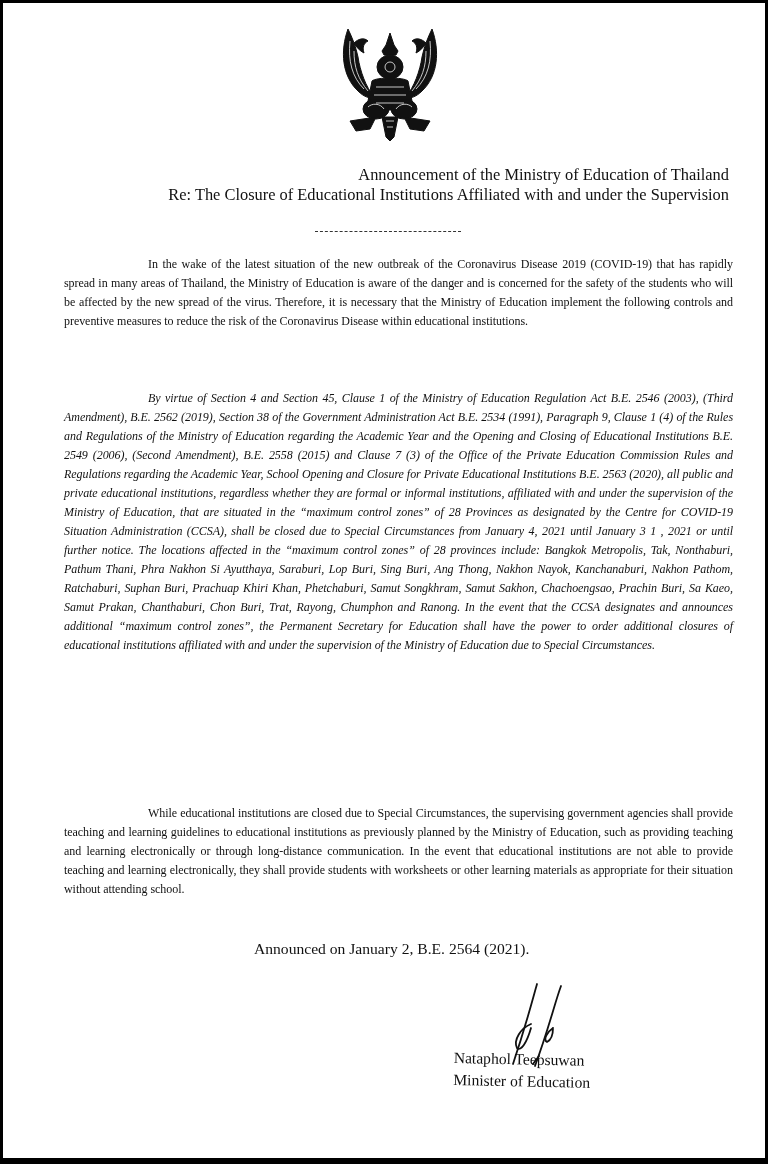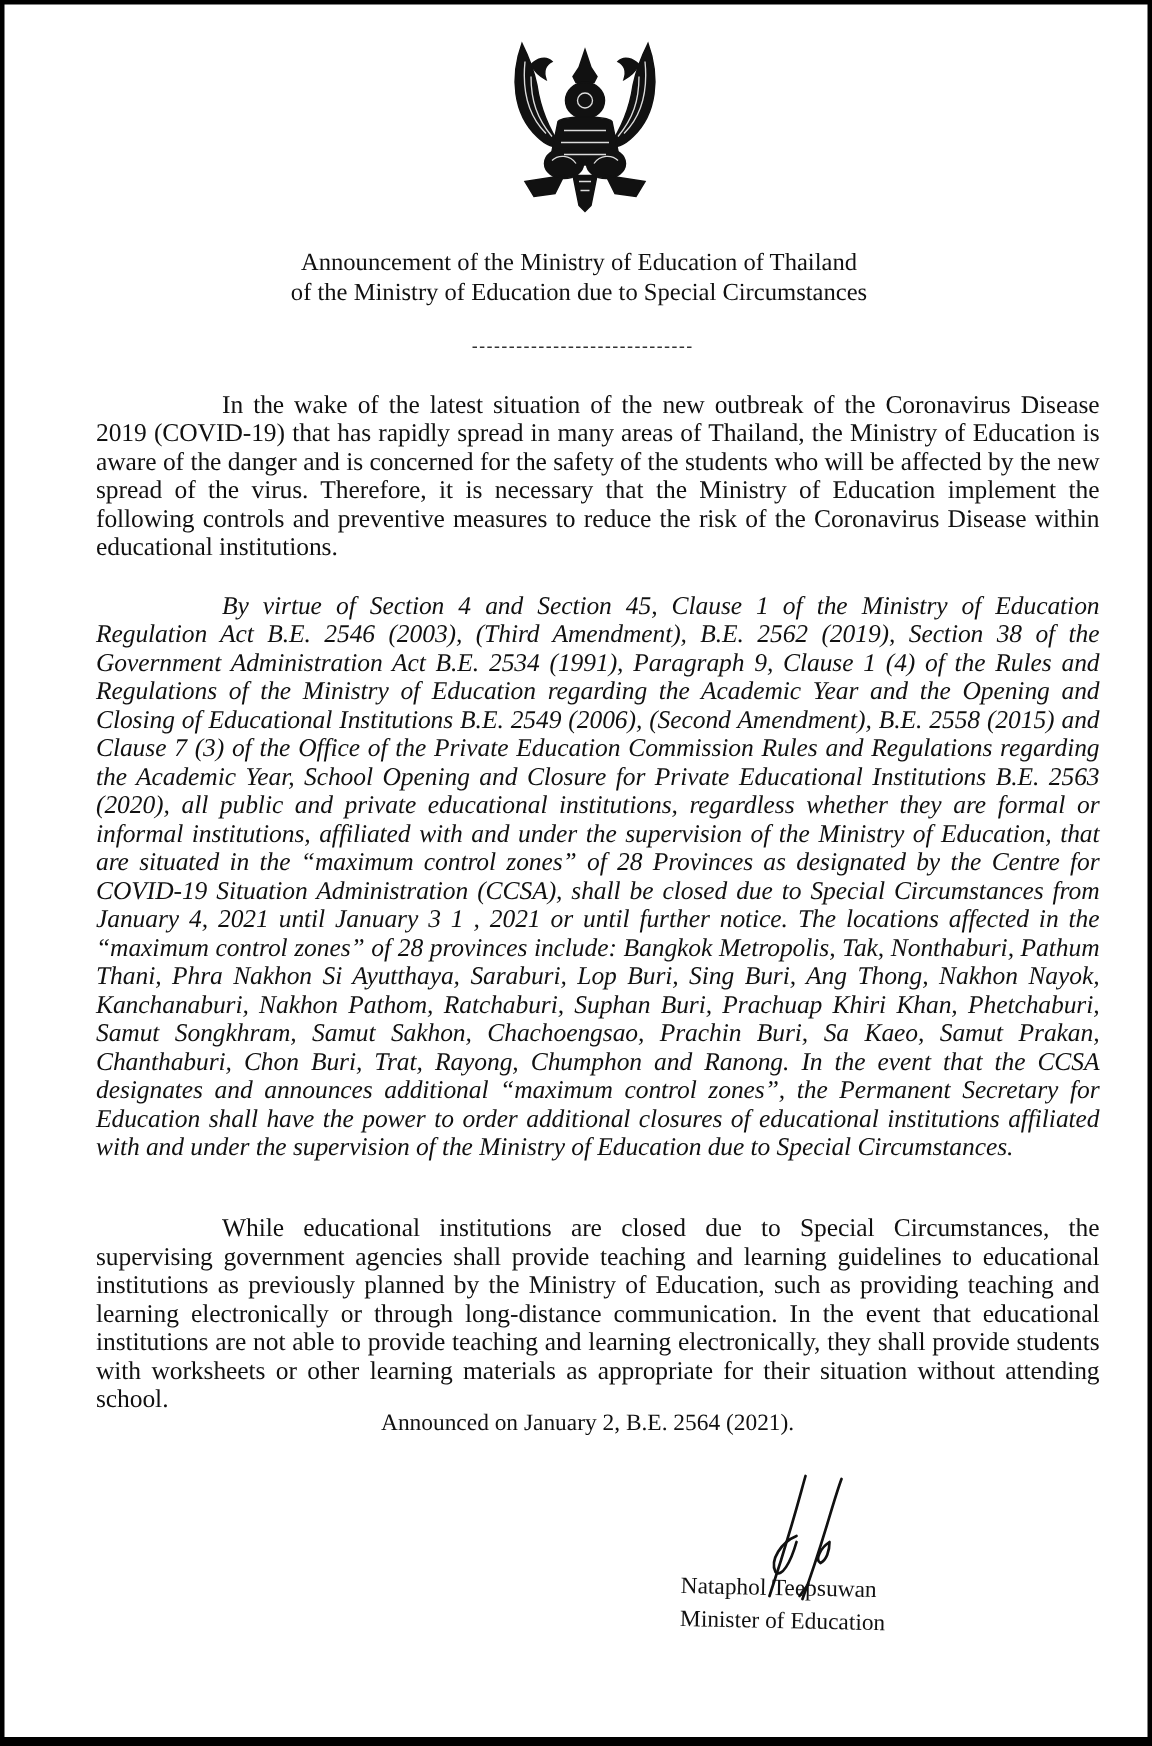--- a/index.html
+++ b/index.html
@@ -9,30 +9,30 @@
     width: 762px; height: 1155px;
     background: #fff;
     color: #111;
     font-family: "Liberation Serif", "DejaVu Serif", serif;
   }
   .emblem {
     position: absolute; left: 333px; top: 18px; width: 108px; height: 122px;
   }
   .title {
     position: absolute; left: 40px; width: 686px; top: 162px;
-    text-align: center; font-size: 16.4px; line-height: 19.5px;
+    text-align: right; font-size: 16.4px; line-height: 19.5px;
   }
   .title div { white-space: nowrap; }
   .rule {
     position: absolute; left: 312px; top: 228px; width: 146px;
     border-top: 1.5px dashed #333;
   }
   .para {
     position: absolute; left: 61px; width: 669px;
-    font-size: 17px; line-height: 19px;
+    font-size: 12px; line-height: 19px;
     text-align: justify; text-indent: 84px;
     letter-spacing: -0.05px;
   }
   #p1 { top: 240px; }
   #p2 { top: 374px; font-style: italic; }
   #p3 { top: 789px; }
   .announced {
     position: absolute; left: 251px; top: 937px;
     font-size: 15.6px; white-space: nowrap;
   }
@@ -80,21 +80,21 @@
       <path d="M90 30 C90 46, 86 58, 76 70"></path>
       <circle cx="54" cy="46" r="5"></circle>
       <path d="M40 66 L68 66 M38 74 L70 74 M40 82 L68 82"></path>
       <path d="M32 86 C36 82, 44 82, 48 88 M60 88 C64 82, 72 82, 76 86"></path>
       <path d="M50 100 L58 100 M51 106 L57 106"></path>
     </g>
   </svg>
 
   <div class="title">
     <div>Announcement of the Ministry of Education of Thailand</div>
-    <div>of the Ministry of Education due to Special Circumstances</div>
+    <div>Re: The Closure of Educational Institutions Affiliated with and under the Supervision</div>
   </div>
 
   <div class="rule"></div>
 
   <p class="para" id="p1">In the wake of the latest situation of the new outbreak of the Coronavirus Disease 2019 (COVID-19) that has rapidly spread in many areas of Thailand, the Ministry of Education is aware of the danger and is concerned for the safety of the students who will be affected by the new spread of the virus. Therefore, it is necessary that the Ministry of Education implement the following controls and preventive measures to reduce the risk of the Coronavirus Disease within educational institutions.</p>
   <p class="para" id="p2">By virtue of Section 4 and Section 45, Clause 1 of the Ministry of Education Regulation Act B.E. 2546 (2003), (Third Amendment), B.E. 2562 (2019), Section 38 of the Government Administration Act B.E. 2534 (1991), Paragraph 9, Clause 1 (4) of the Rules and Regulations of the Ministry of Education regarding the Academic Year and the Opening and Closing of Educational Institutions B.E. 2549 (2006), (Second Amendment), B.E. 2558 (2015) and Clause 7 (3) of the Office of the Private Education Commission Rules and Regulations regarding the Academic Year, School Opening and Closure for Private Educational Institutions B.E. 2563 (2020), all public and private educational institutions, regardless whether they are formal or informal institutions, affiliated with and under the supervision of the Ministry of Education, that are situated in the “maximum control zones” of 28 Provinces as designated by the Centre for COVID-19 Situation Administration (CCSA), shall be closed due to Special Circumstances from January 4, 2021 until January 3 1 , 2021 or until further notice. The locations affected in the “maximum control zones” of 28 provinces include: Bangkok Metropolis, Tak, Nonthaburi, Pathum Thani, Phra Nakhon Si Ayutthaya, Saraburi, Lop Buri, Sing Buri, Ang Thong, Nakhon Nayok, Kanchanaburi, Nakhon Pathom, Ratchaburi, Suphan Buri, Prachuap Khiri Khan, Phetchaburi, Samut Songkhram, Samut Sakhon, Chachoengsao, Prachin Buri, Sa Kaeo, Samut Prakan, Chanthaburi, Chon Buri, Trat, Rayong, Chumphon and Ranong. In the event that the CCSA designates and announces additional “maximum control zones”, the Permanent Secretary for Education shall have the power to order additional closures of educational institutions affiliated with and under the supervision of the Ministry of Education due to Special Circumstances.</p>
   <p class="para" id="p3">While educational institutions are closed due to Special Circumstances, the supervising government agencies shall provide teaching and learning guidelines to educational institutions as previously planned by the Ministry of Education, such as providing teaching and learning electronically or through long-distance communication. In the event that educational institutions are not able to provide teaching and learning electronically, they shall provide students with worksheets or other learning materials as appropriate for their situation without attending school.</p>
 
   <div class="announced">Announced on January 2, B.E. 2564 (2021).</div>
 

